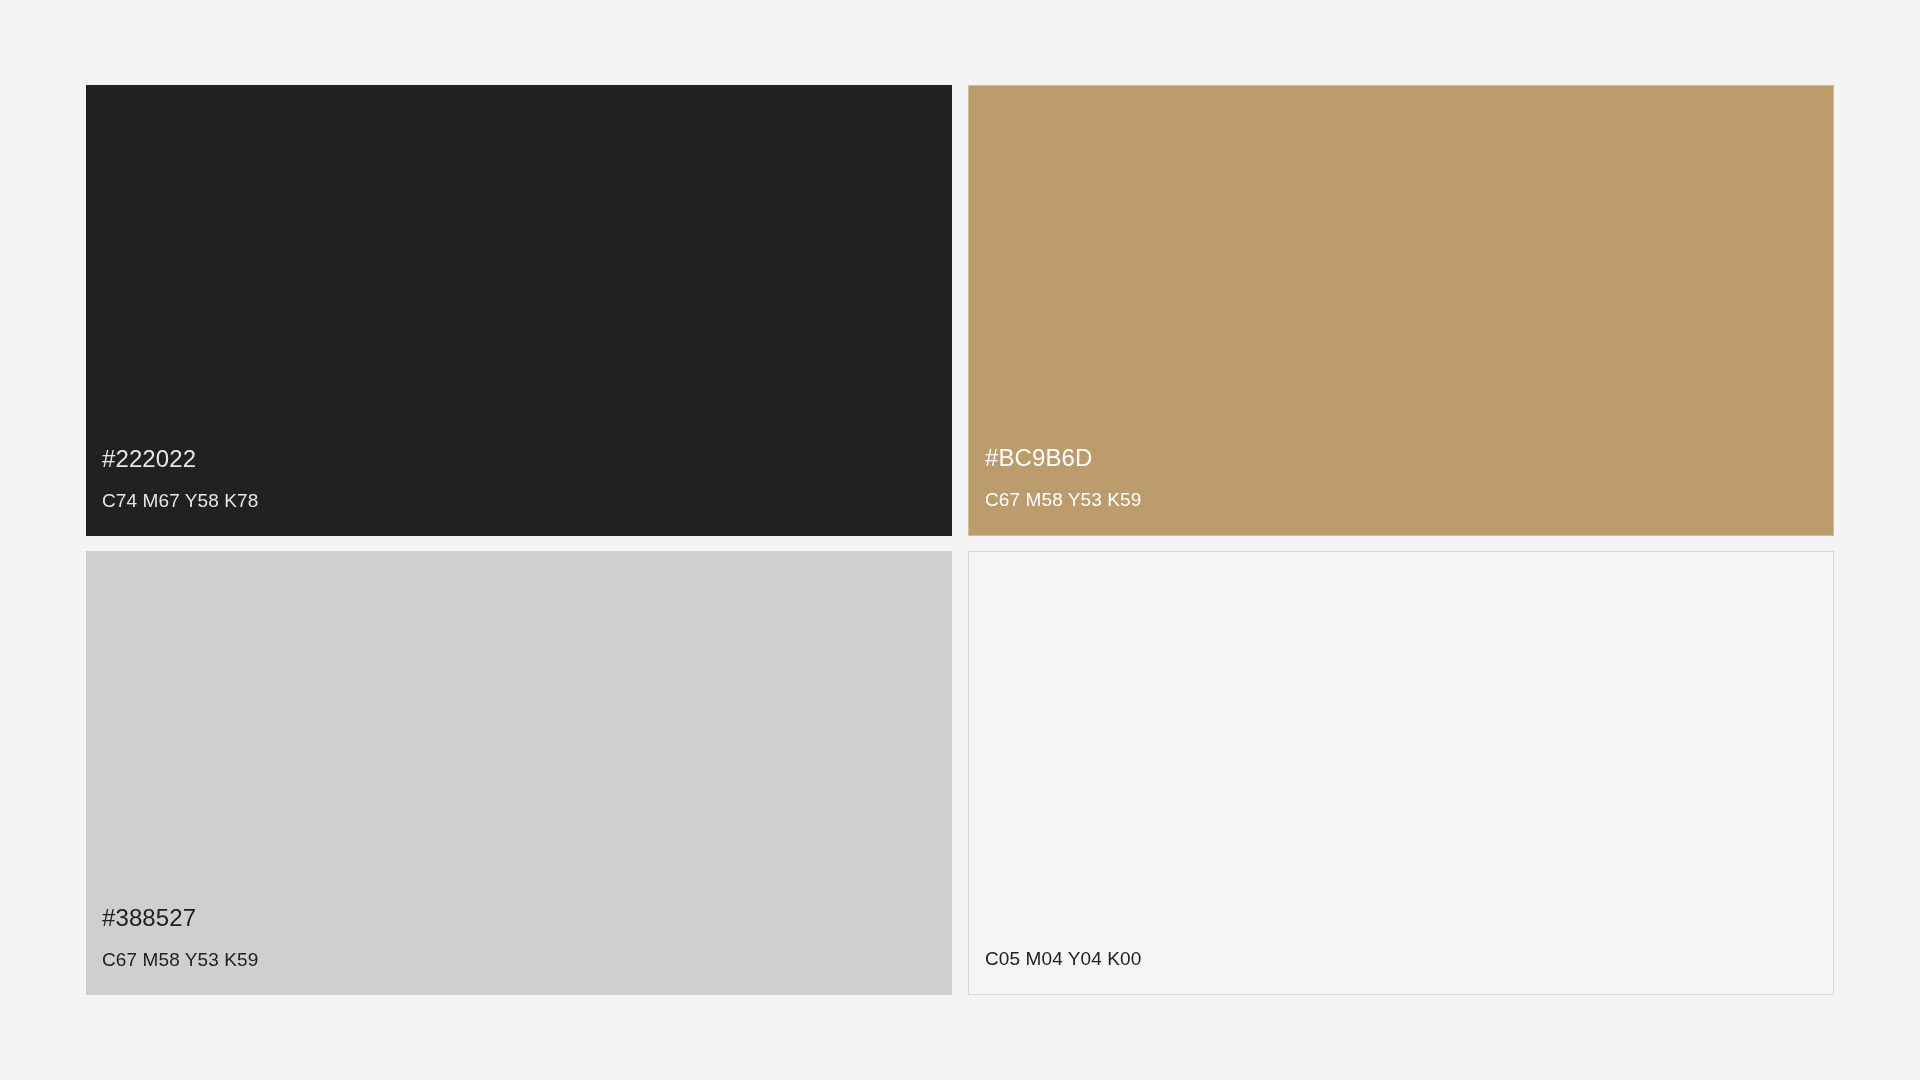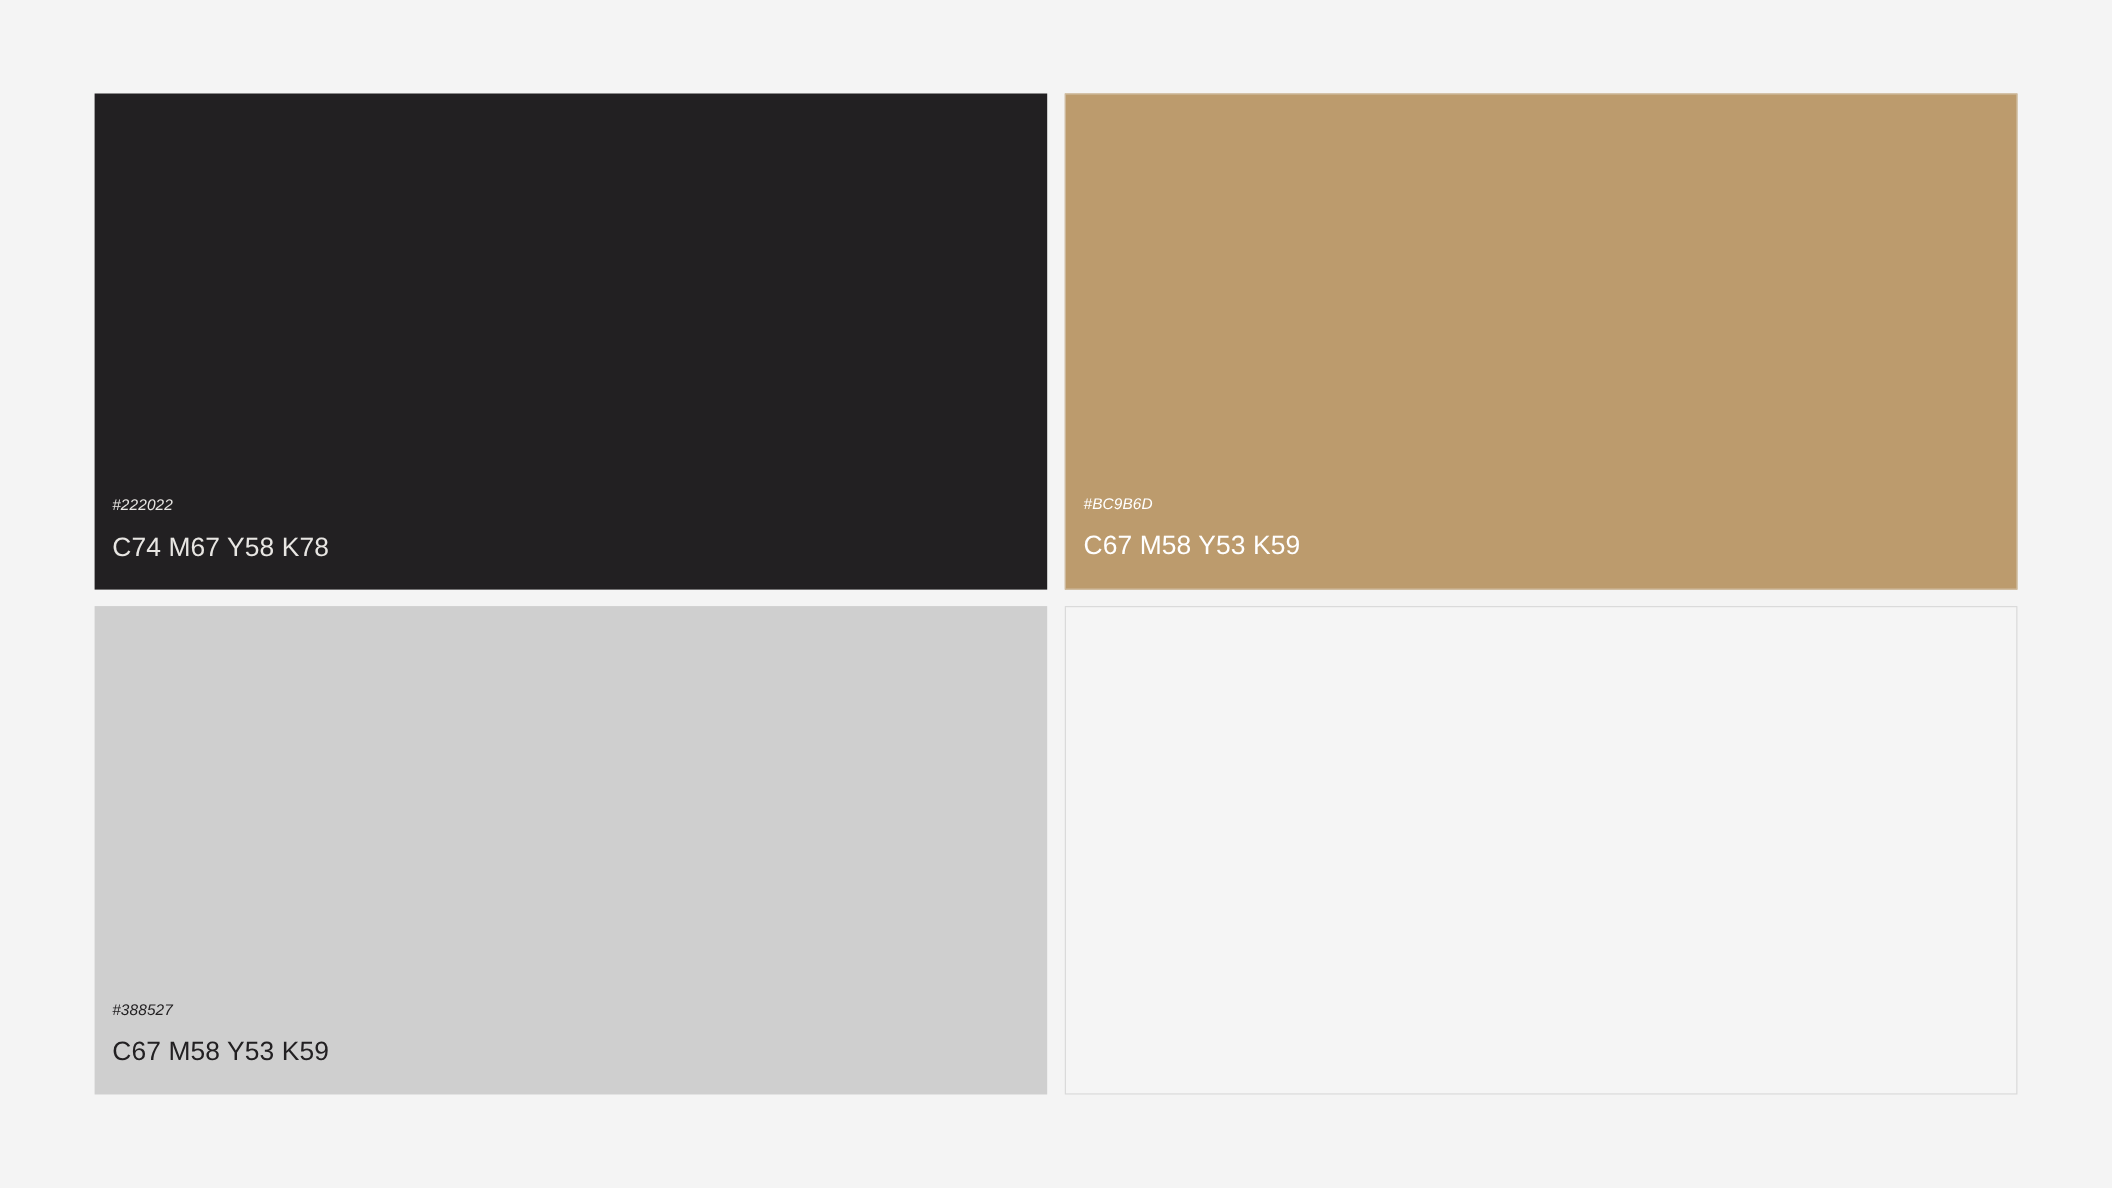--- a/index.html
+++ b/index.html
@@ -35,29 +35,28 @@
     justify-content: flex-end;
     overflow: hidden;
   }
 
   .swatch-labels {
     padding: 0 0 26px 16px;
     line-height: 1;
   }
 
   .swatch-hex {
-    font-size: 14px;
+    font-size: 24px;
     letter-spacing: 0.1px;
     margin-bottom: 20px;
     white-space: nowrap;
-    font-style: italic;
   }
 
   .swatch-cmyk {
-    font-size: 24px;
+    font-size: 19px;
     letter-spacing: 0.1px;
     white-space: nowrap;
   }
 
   
   .swatch-card {
     background: var(--fill, transparent);
     border: var(--border-width, 0px) solid var(--border-color, transparent);
     color: var(--text, #222022);
   }
@@ -83,16 +82,17 @@
 
   <div class="swatch-card" style="--fill: #CFCFCF; --text: #222022; --border-color: #CFCFCF; --border-width: 0px;">
     <div class="swatch-labels">
       <div class="swatch-hex">#388527</div>
       <div class="swatch-cmyk">C67 M58 Y53 K59</div>
     </div>
   </div>
 
   <div class="swatch-card" style="--fill: #F5F5F5; --text: #222022; --border-color: #D8D8D8; --border-width: 1px;">
     <div class="swatch-labels">
+      <div class="swatch-cmyk">C05 M04 Y04 K00</div>
     </div>
   </div>
 
 </div>
 
 </body></html>

